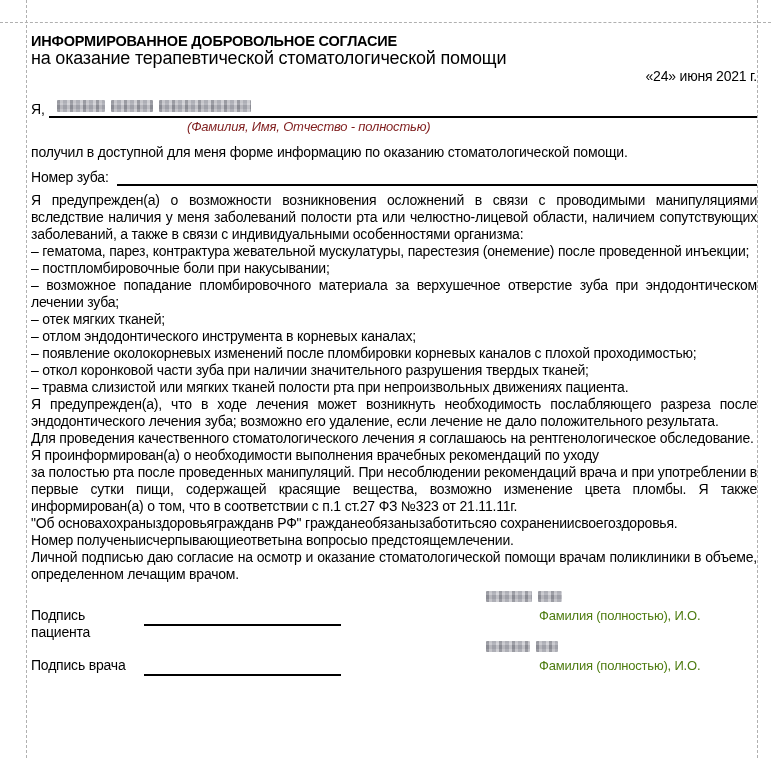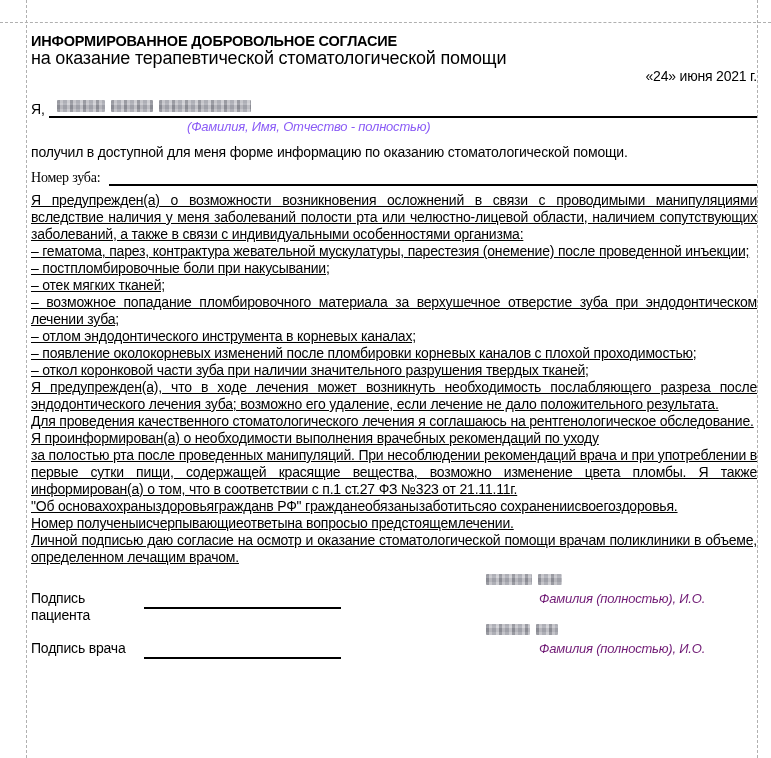--- a/index.html
+++ b/index.html
@@ -18,49 +18,49 @@
     font-size:14px;line-height:17px;letter-spacing:-0.2px;margin-top:6px;
   }
   .title{font-weight:bold;font-size:14.5px;line-height:17px;margin:0;}
   .subtitle{font-weight:normal;font-size:18px;line-height:17px;margin:0;}
   .date-line{text-align:right;line-height:17px;margin-top:1px;}
 
   .name-row{display:flex;align-items:flex-end;margin-top:14px;line-height:17px;}
   .name-prefix{flex:0 0 auto;padding-right:4px;}
   .name-line{flex:1 1 auto;border-bottom:2px solid #000;height:17px;position:relative;}
   .caption{
-    color:#8b5cf6;font-style:italic;font-size:13px;line-height:15px;margin:1px 0 0 156px;
+    color:#7f1d1d;font-style:italic;font-size:13px;line-height:15px;margin:1px 0 0 156px;
   }
   .info-line{margin-top:10px;line-height:17px;}
   .tooth-row{display:flex;align-items:flex-end;margin-top:6px;line-height:17px;}
-  .tooth-label{flex:0 0 auto;padding-right:8px;font-family:Liberation Serif, serif;}
+  .tooth-label{flex:0 0 auto;padding-right:8px;}
   .tooth-line{flex:1 1 auto;border-bottom:2px solid #000;height:17px;}
 
   .bodytext{margin-top:6px;}
-  .bodytext p{margin:0;text-align:justify;text-decoration:underline;}
+  .bodytext p{margin:0;text-align:justify;}
 
   
   .px{
     display:inline-block;height:12px;vertical-align:-1px;border-radius:1px;
     background:
       repeating-linear-gradient(90deg, rgba(110,112,122,.50) 0 3px, rgba(196,196,202,.50) 3px 6px, rgba(150,152,162,.50) 6px 10px, rgba(214,214,219,.50) 10px 13px),
       repeating-linear-gradient(0deg, #c6c6ca 0 3px, #a8a8ae 3px 7px, #d4d4d8 7px 9px);
   }
   .px + .px{margin-left:6px;}
   .redacted-name{position:absolute;left:8px;bottom:1px;white-space:nowrap;}
 
   .signatures{margin-top:24px;}
   .sig-row{display:flex;align-items:flex-start;}
   .sig-row.second{margin-top:16px;}
   .sig-label{flex:0 0 113px;line-height:17px;}
   .sig-line{flex:0 0 197px;border-bottom:2px solid #000;height:17px;}
   .sig-right{margin-left:auto;flex:0 0 273px;}
   .sig-name-line{border-bottom:2px solid #000;height:16px;position:relative;}
   .sig-name-line .redacted-name{left:2px;bottom:2px;}
-  .sig-caption{color:#701a75;font-style:italic;font-size:13px;line-height:15px;margin:1px 0 0 55px;}
+  .sig-caption{color:#4d7c0f;font-size:13px;line-height:15px;margin:1px 0 0 55px;}
 </style>
 </head>
 <body>
 
 <div class="guide-h"></div>
 <div class="guide-v left"></div>
 <div class="guide-v right"></div>
 
 <div class="content">
 
@@ -82,25 +82,26 @@
 
   <div class="tooth-row">
     <span class="tooth-label">Номер зуба:</span>
     <span class="tooth-line"></span>
   </div>
 
   <div class="bodytext">
     <p>Я предупрежден(а) о возможности возникновения осложнений в связи с проводимыми манипуляциями вследствие наличия у меня заболеваний полости рта или челюстно-лицевой области, наличием сопутствующих заболеваний, а также в связи с индивидуальными особенностями организма:</p>
     <p>– гематома, парез, контрактура жевательной мускулатуры, парестезия (онемение) после проведенной инъекции;</p>
     <p>– постпломбировочные боли при накусывании;</p>
+    <p>– возможное попадание пломбировочного материала за верхушечное отверстие зуба при эндодонтическом лечении зуба;</p>
     <p>– отек мягких тканей;</p>
-    <p>– возможное попадание пломбировочного материала за верхушечное отверстие зуба при эндодонтическом лечении зуба;</p>
     <p>– отлом эндодонтического инструмента в корневых каналах;</p>
     <p>– появление околокорневых изменений после пломбировки корневых каналов с плохой проходимостью;</p>
     <p>– откол коронковой части зуба при наличии значительного разрушения твердых тканей;</p>
+    <p>– травма слизистой или мягких тканей полости рта при непроизвольных движениях пациента.</p>
     <p>Я предупрежден(а), что в ходе лечения может возникнуть необходимость послабляющего разреза после эндодонтического лечения зуба; возможно его удаление, если лечение не дало положительного результата.</p>
     <p>Для проведения качественного стоматологического лечения я соглашаюсь на рентгенологическое обследование.</p>
     <p>Я проинформирован(а) о необходимости выполнения врачебных рекомендаций по уходу</p>
     <p>за полостью рта после проведенных манипуляций. При несоблюдении рекомендаций врача и при употреблении в первые сутки пищи, содержащей красящие вещества, возможно изменение цвета пломбы. Я также информирован(а) о том, что в соответствии с п.1 ст.27 ФЗ №323 от 21.11.11г.</p>
     <p>"Об основахохраныздоровьягражданв РФ" гражданеобязанызаботитьсяо сохранениисвоегоздоровья.</p>
     <p>Номер полученыисчерпывающиеответына вопросыо предстоящемлечении.</p>
     <p>Личной подписью даю согласие на осмотр и оказание стоматологической помощи врачам поликлиники в объеме, определенном лечащим врачом.</p>
   </div>
 
   <div class="signatures">

